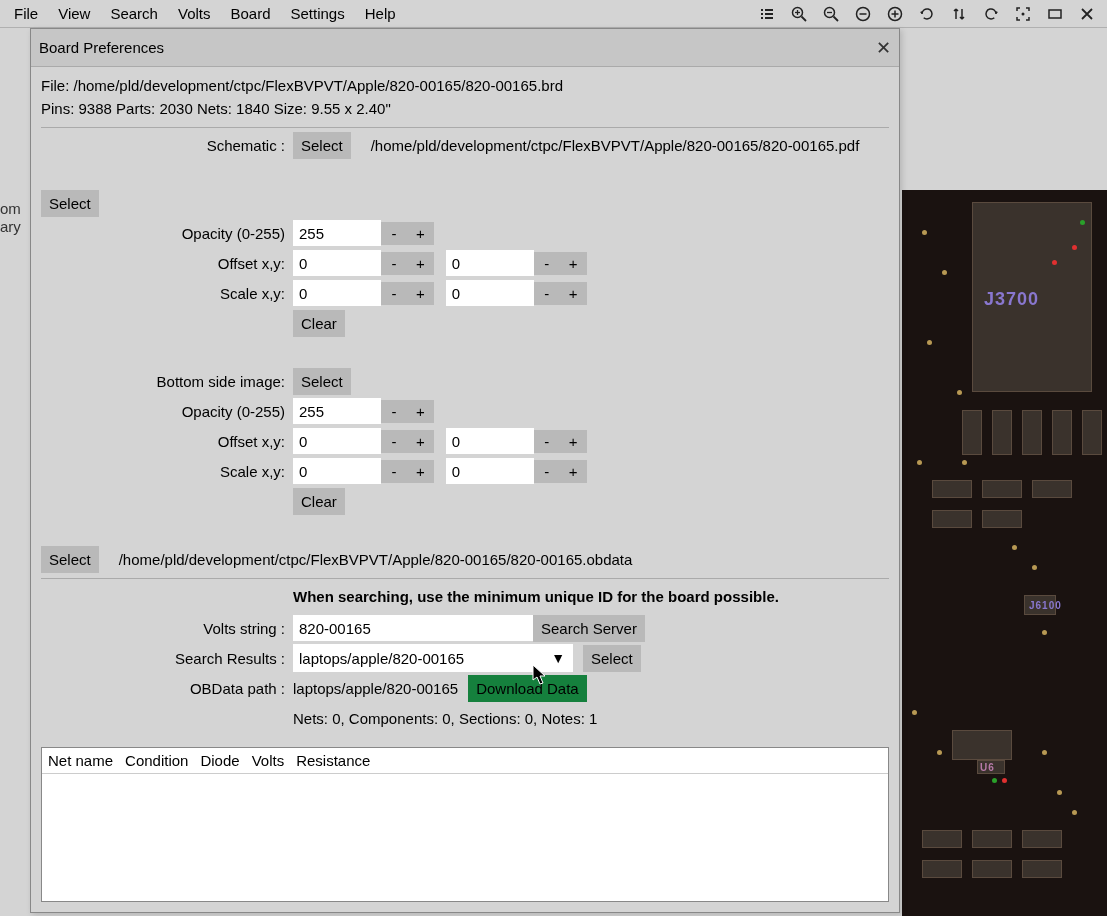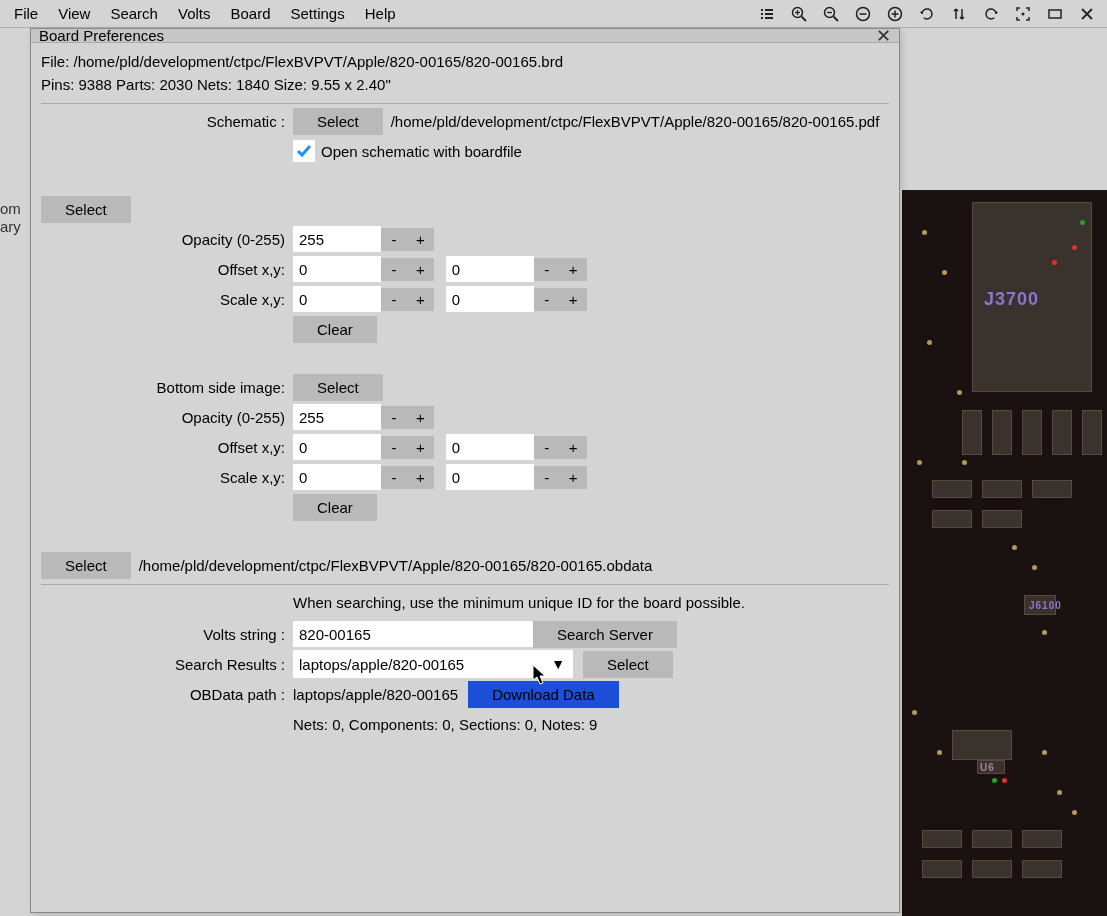--- a/index.html
+++ b/index.html
@@ -45,21 +45,21 @@
   .dialog {
     position: absolute;
     left: 30px; top: 28px;
     width: 870px; height: 885px;
     background: #d4d4d4;
     border: 1px solid #888;
     box-shadow: 2px 2px 6px rgba(0,0,0,0.15);
     display:flex; flex-direction:column;
   }
   .titlebar {
-    height: 14px;
+    height: 38px;
     background: #c6c6c6;
     display: flex; align-items: center;
     padding: 0 8px;
     border-bottom: 1px solid #aaa;
   }
   .titlebar .title { flex:1; }
   .titlebar .close { cursor:pointer; font-size:18px; line-height:1; color:#333; }
   .content {
     padding: 8px 10px;
     flex: 0 0 auto;
@@ -73,45 +73,45 @@
   }
   .lbl {
     width: 252px;
     text-align: right;
     padding-right: 8px;
     flex-shrink:0;
   }
   .btn {
     background: #b9b9b9;
     border: none;
-    padding: 5px 24px;
+    padding: 5px 8px;
     font-size: 15px;
     cursor: pointer;
     font-family: inherit;
   }
-  .btn.red { background: #1d4ed8; }
+  .btn.red { background: #15803d; }
   .btn.small { padding: 3px 9px; min-width:26px;}
   input[type=text] {
     background: #fff;
     border: none;
     padding: 4px 6px;
     font-size: 15px;
     font-family: inherit;
     height:26px;
   }
   .num { width: 88px; }
   .check {
     width:22px; height:22px; background:#fff; display:inline-flex;
     align-items:center; justify-content:center; margin-right:6px;
     flex-shrink:0;
   }
   .check svg { width:18px; height:18px; }
-  .pathtext { padding-left: 8px; text-align: center; }
+  .pathtext { padding-left: 20px; text-align: center; }
   .group-gap { height: 28px; }
-  .hint { padding-left:0; line-height:1.35; padding-bottom:2px;}
+  .hint { padding-left:0; line-height:1.35; padding-bottom:2px;font-weight:bold;}
   .sep { border-top:1px solid #aaa; margin:4px 0 4px 0;}
   .select-combo {
     display:flex; align-items:center; background:#fff; width:280px;
     border:none; height:28px; padding:0 4px 0 6px;
   }
   .select-combo .combo-text { flex:1; }
   .select-combo .arrow { font-size:14px; padding:0 4px;}
   .table-area {
     margin: 6px 10px 10px 10px;
     background:#fff; border:1px solid #888;
@@ -276,29 +276,20 @@
     <div class="fileinfo">
       <span>File: </span><span>/home/pld/development/ctpc/FlexBVPVT/Apple/820-00165/820-00165.brd</span>
     </div>
     <div class="stats">Pins: 9388  Parts: 2030  Nets: 1840  Size: 9.55 x 2.40"</div>
 
     <div class="form-row">
       <div class="lbl">Schematic :</div>
       <button class="btn">Select</button>
       <span class="pathtext">/home/pld/development/ctpc/FlexBVPVT/Apple/820-00165/820-00165.pdf</span>
     </div>
-    <div class="form-row">
-      <div class="lbl"></div>
-      <span class="check">
-        <svg viewBox="0 0 18 18">
-            <path d="M3 9l4 4 8-9" stroke="#1f8fff" stroke-width="3" fill="none"></path>
-          </svg>
-      </span>
-      <span>Open schematic with boardfile</span>
-    </div>
 
     <div class="group-gap"></div>
 
     <div class="form-row">
       <button class="btn">Select</button>
     </div>
     <div class="form-row">
       <div class="lbl">Opacity (0-255)</div>
       <input type="text" class="num" value="255" style="">
       <button class="btn small">-</button>
@@ -395,21 +386,30 @@
       <button class="btn">Select</button>
     </div>
     <div class="form-row">
       <div class="lbl">OBData path :</div>
       <span>laptops/apple/820-00165</span>
       <span style="width:10px"></span>
       <button class="btn red">Download Data</button>
     </div>
     <div class="form-row">
       <div class="lbl"></div>
-      <span>Nets: 0, Components: 0, Sections: 0, Notes: 9</span>
+      <span>Nets: 0, Components: 0, Sections: 0, Notes: 1</span>
     </div>
   </div>
 
+  <div class="table-area">
+    <div class="table-head">
+      <div>Net name</div>
+      <div>Condition</div>
+      <div>Diode</div>
+      <div>Volts</div>
+      <div>Resistance</div>
+    </div>
+  </div>
 </div>
 
 <svg class="cursor-ptr" width="18" height="22" viewBox="0 0 18 22">
   <path d="M1 1 L1 16 L5 13 L8 20 L11 19 L8 12 L13 12 Z" fill="#000" stroke="#fff" stroke-width="1"></path>
 </svg>
 
 </body></html>

